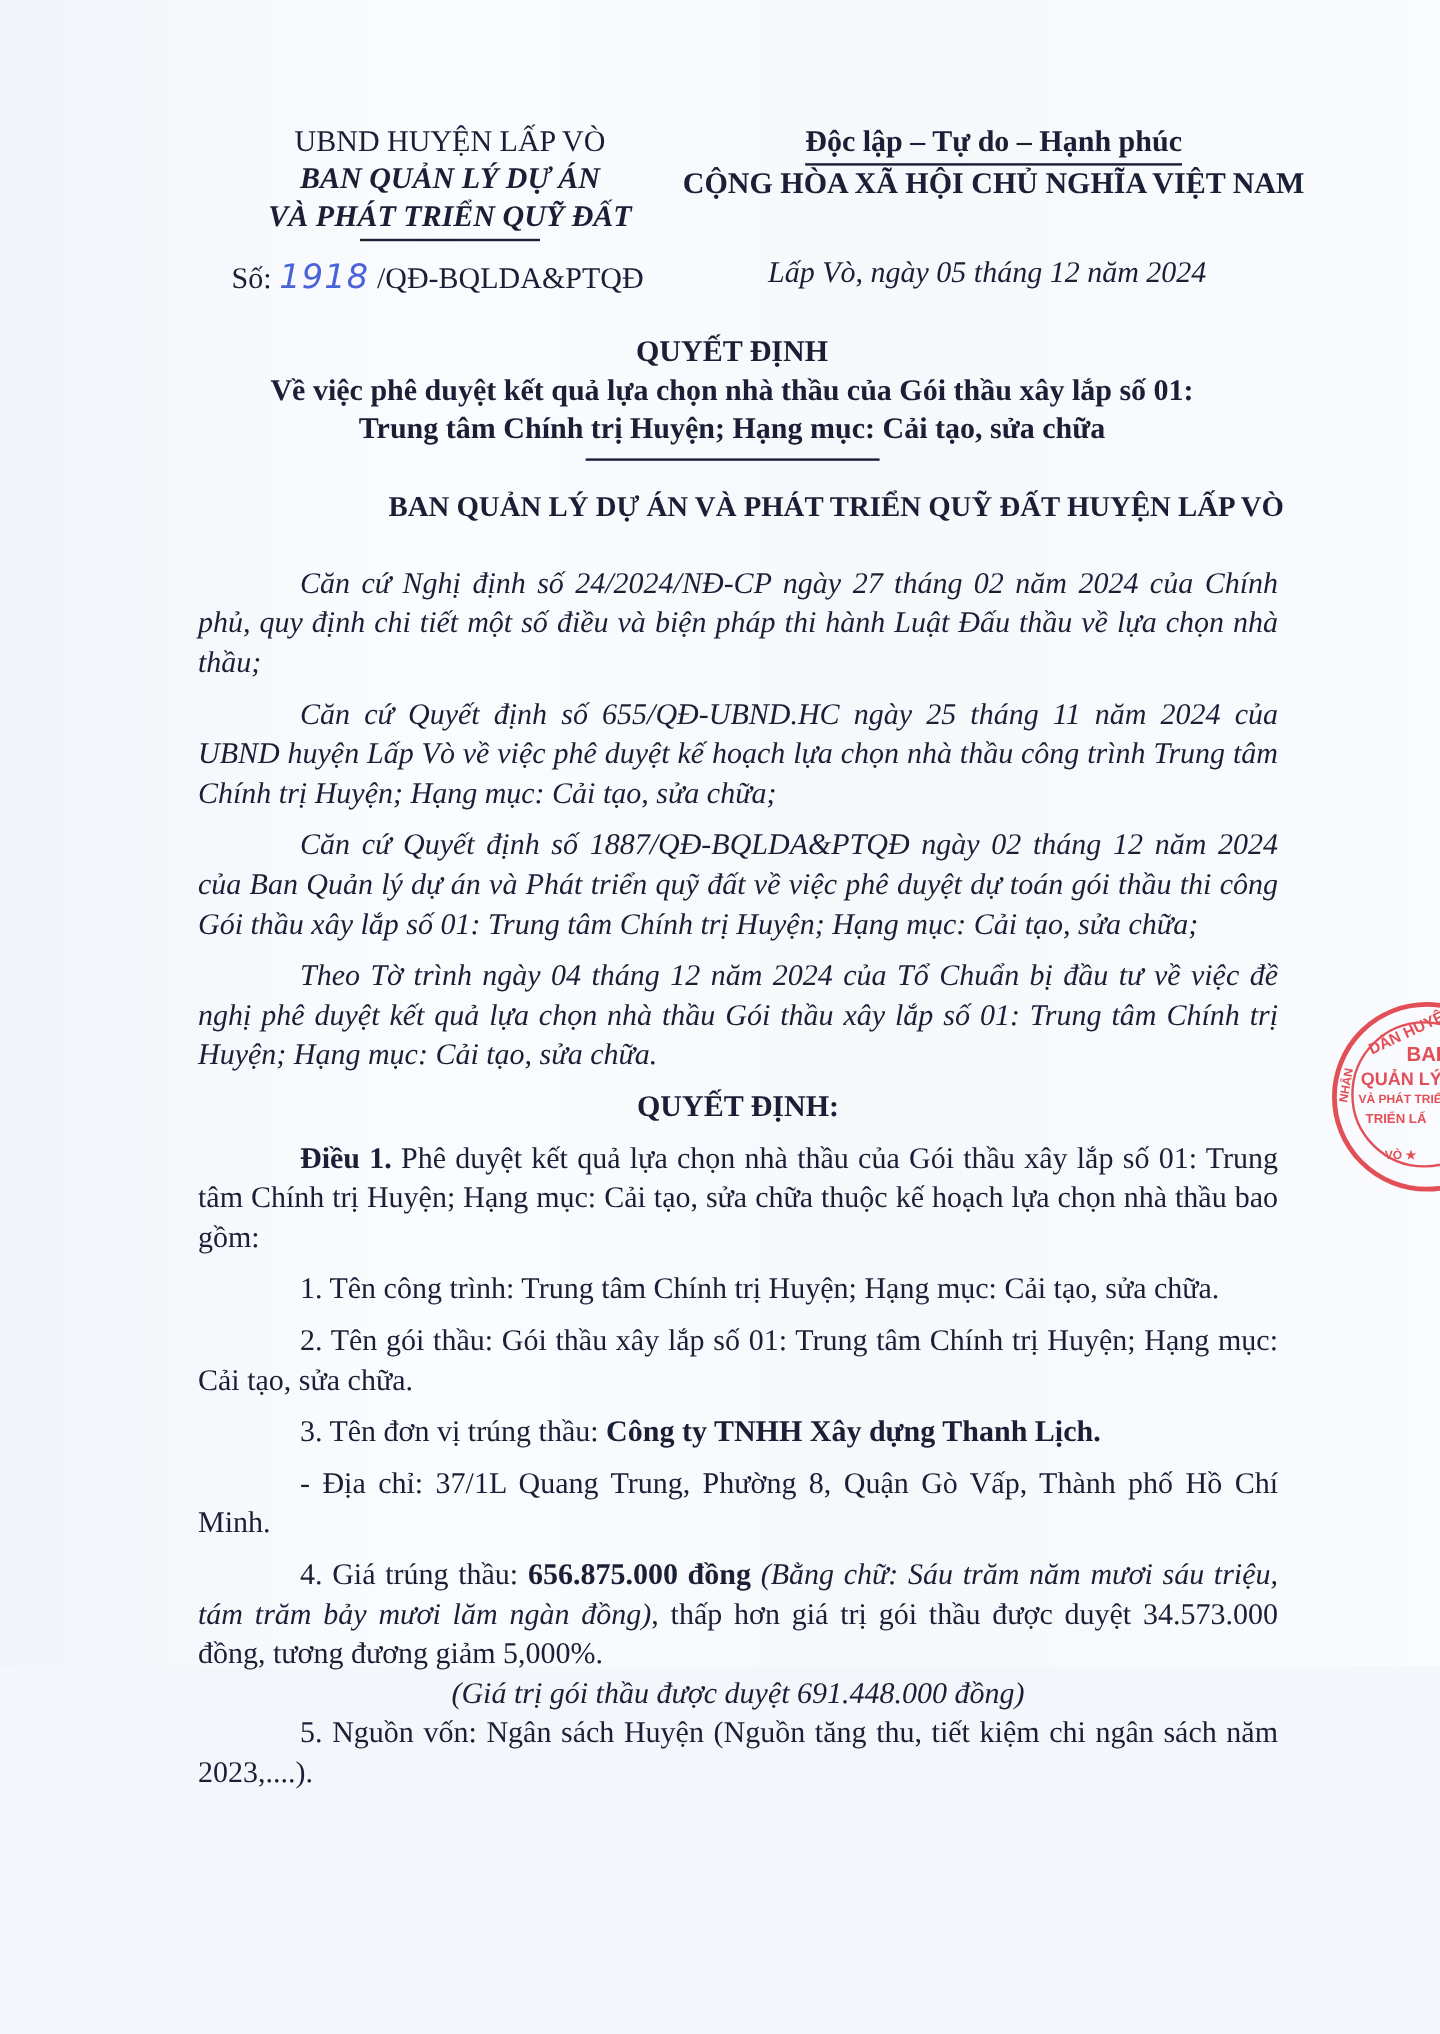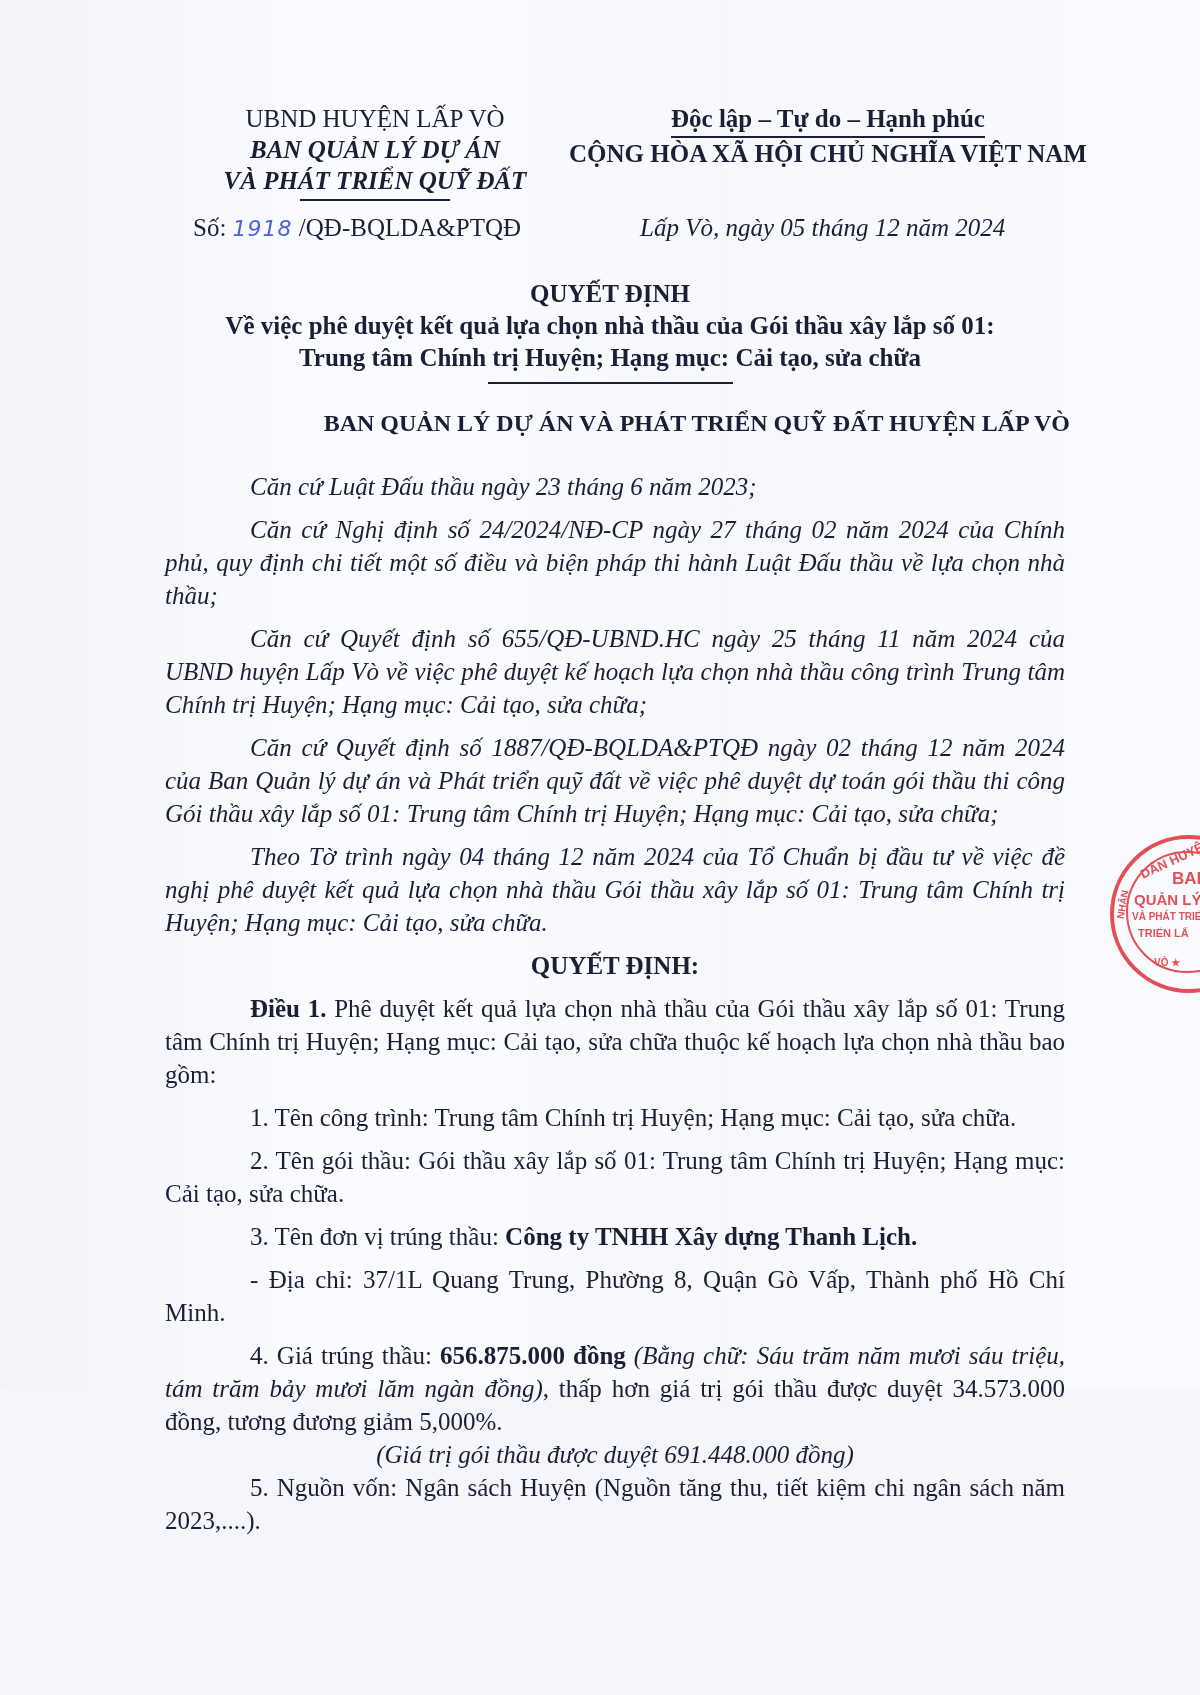--- a/index.html
+++ b/index.html
@@ -15,21 +15,21 @@
     background: linear-gradient(90deg, #f2f4fa 0%, #fbfcff 30%, #f6f8fc 60%, #fafbff 100%);
   }
   .hdr-left {
     position: absolute; left: 205px; top: 103px; width: 340px;
     text-align: center; font-size: 25px; line-height: 31px;
   }
   .hdr-left .l1 { font-weight: normal; }
   .hdr-left .l2, .hdr-left .l3 { font-weight: bold; font-style: italic; }
   .hdr-rule-left { width: 150px; height: 2px; background: #1a1f36; margin: 3px auto 0 auto; }
   .so-line { position: absolute; left: 193px; top: 214px; font-size: 25px; white-space: nowrap; }
-  .so-num { font-family: "DejaVu Sans", sans-serif; font-style: italic; color: #4a64d8; font-size: 22px; letter-spacing: 1px; margin-top: 12px; }
+  .so-num { font-family: "DejaVu Sans", sans-serif; font-style: italic; color: #4a64d8; font-size: 28px; letter-spacing: 1px; margin-top: 12px; }
   .hdr-right {
     position: absolute; left: 548px; top: 103px; width: 560px;
     text-align: center; font-size: 25px; line-height: 31px; font-weight: bold;
   }
   .hdr-right .motto { display: inline-block; border-bottom: 2px solid #1a1f36; padding-bottom: 2px; }
   .date-line {
     position: absolute; left: 640px; top: 214px; font-size: 25px; font-style: italic; white-space: nowrap;
   }
   .title-block {
     position: absolute; left: 150px; top: 278px; width: 920px; text-align: center;
@@ -84,21 +84,20 @@
   <div class="title-block">
     <div>QUYẾT ĐỊNH</div>
     <div>Về việc phê duyệt kết quả lựa chọn nhà thầu của Gói thầu xây lắp số 01:</div>
     <div>Trung tâm Chính trị Huyện; Hạng mục: Cải tạo, sửa chữa</div>
     <div class="title-rule"></div>
   </div>
 
   <div class="authority">BAN QUẢN LÝ DỰ ÁN VÀ PHÁT TRIỂN QUỸ ĐẤT HUYỆN LẤP VÒ</div>
 
   <div class="body">
-    <p class="it">Căn cứ Luật Đấu thầu ngày 23 tháng 6 năm 2023;</p>
     <p class="it">Căn cứ Nghị định số 24/2024/NĐ-CP ngày 27 tháng 02 năm 2024 của Chính phủ, quy định chi tiết một số điều và biện pháp thi hành Luật Đấu thầu về lựa chọn nhà thầu;</p>
     <p class="it">Căn cứ Quyết định số 655/QĐ-UBND.HC ngày 25 tháng 11 năm 2024 của UBND huyện Lấp Vò về việc phê duyệt kế hoạch lựa chọn nhà thầu công trình Trung tâm Chính trị Huyện; Hạng mục: Cải tạo, sửa chữa;</p>
     <p class="it">Căn cứ Quyết định số 1887/QĐ-BQLDA&amp;PTQĐ ngày 02 tháng 12 năm 2024 của Ban Quản lý dự án và Phát triển quỹ đất về việc phê duyệt dự toán gói thầu thi công Gói thầu xây lắp số 01: Trung tâm Chính trị Huyện; Hạng mục: Cải tạo, sửa chữa;</p>
     <p class="it">Theo Tờ trình ngày 04 tháng 12 năm 2024 của Tổ Chuẩn bị đầu tư về việc đề nghị phê duyệt kết quả lựa chọn nhà thầu Gói thầu xây lắp số 01: Trung tâm Chính trị Huyện; Hạng mục: Cải tạo, sửa chữa.</p>
     <p class="center b">QUYẾT ĐỊNH:</p>
     <p><span class="b">Điều 1.</span><span> Phê duyệt kết quả lựa chọn nhà thầu của Gói thầu xây lắp số 01: Trung tâm Chính trị Huyện; Hạng mục: Cải tạo, sửa chữa thuộc kế hoạch lựa chọn nhà thầu bao gồm:</span></p>
     <p>1. Tên công trình: Trung tâm Chính trị Huyện; Hạng mục: Cải tạo, sửa chữa.</p>
     <p>2. Tên gói thầu: Gói thầu xây lắp số 01: Trung tâm Chính trị Huyện; Hạng mục: Cải tạo, sửa chữa.</p>
     <p><span>3. Tên đơn vị trúng thầu: </span><span class="b">Công ty TNHH Xây dựng Thanh Lịch.</span></p>
     <p>- Địa chỉ: 37/1L Quang Trung, Phường 8, Quận Gò Vấp, Thành phố Hồ Chí Minh.</p>

